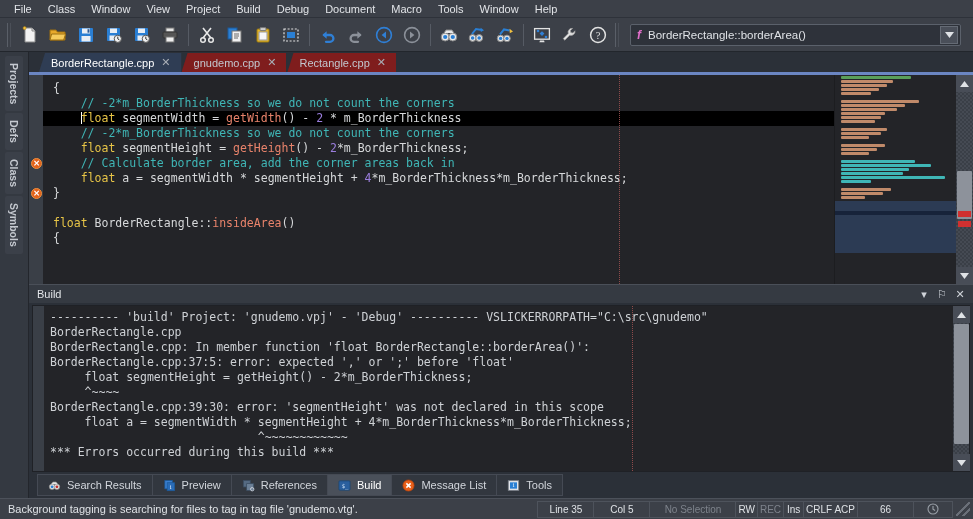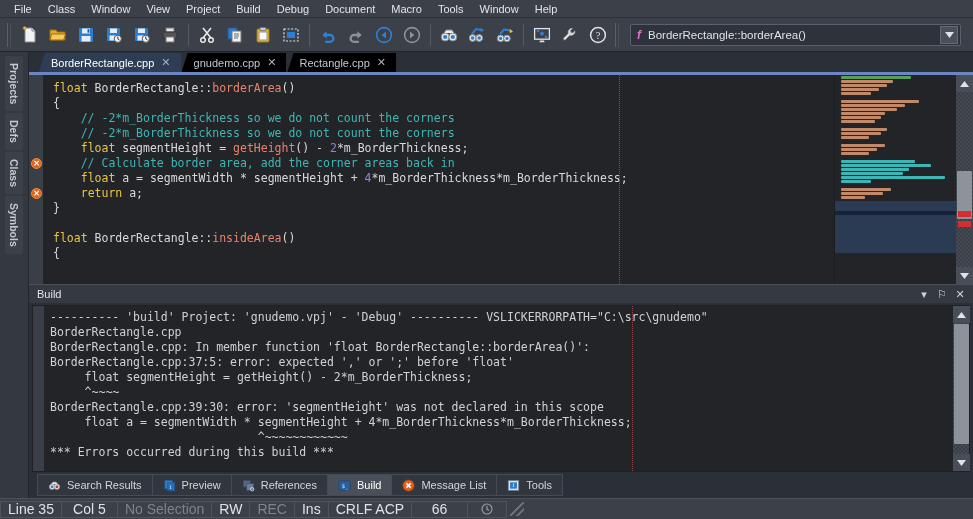--- a/index.html
+++ b/index.html
@@ -66,21 +66,21 @@
 
   
   .rightcol { flex:1; display:flex; flex-direction:column; min-width:0; }
 
   
   .editorzone { flex:none; height:232px; display:flex; flex-direction:column; background:#2b3038;}
   .tabstrip { height:20px; display:flex; align-items:flex-end; background:#2b3038; padding-left:10px; flex:none;}
   .ftab {
     height:19px; display:flex; align-items:center; gap:7px;
     padding:0 10px 0 12px; font-size:11px; color:#c2c7cf;
-    background:#000000; cursor:pointer;
+    background:#7f1d1d; cursor:pointer;
     clip-path: polygon(6px 0,100% 0,100% 100%,0 100%);
     border-right:1px solid #2b3038;
   }
   .ftab.active { background:#2f3d54; color:#ffffff; }
   .ftab .x { font-size:11px; color:#a9aeb6; }
   .tabunderline { height:3px; background:#6b86c3; flex:none; }
 
   .editorrow { flex:1; display:flex; min-height:0; }
   .gutter {
     width:14px; background:#3a3f47; flex:none; position:relative;
@@ -171,21 +171,21 @@
   .btab.active { background:#4a505a; color:#ffffff; }
 
   
   .statusbar {
     height:21px; background:#3c4048; display:flex; align-items:center; flex:none;
     border-top:1px solid #4c515a;
   }
   .stmsg { flex:1; font-size:11px; color:#dfe2e6; padding-left:8px; white-space:nowrap; overflow:hidden;}
   .stcell {
     height:17px; min-width:20px; display:flex; align-items:center; justify-content:center;
-    padding:0 7px; font-size:14px; color:#dfe2e6;
+    padding:0 2px; font-size:10px; color:#dfe2e6;
     border:1px solid #4e535c; border-right:none; background:#3c4048;
   }
   .stcell.dim { color:#7e838c; }
   .stcell.last { border-right:1px solid #4e535c; }
   .stgrip { width:14px; height:14px; margin:0 3px;
     background:
       linear-gradient(135deg,transparent 45%,#6a6f78 45%,#6a6f78 55%,transparent 55%),
       linear-gradient(135deg,transparent 70%,#6a6f78 70%,#6a6f78 80%,transparent 80%);
   }
   svg { display:block; }
@@ -414,28 +414,27 @@
           </div>
         <div class="tabunderline"></div>
 
         <div class="editorrow">
           <div class="gutter" id="gutter">
               <div class="errmark" style="top: 83px;">✕</div>
               <div class="errmark" style="top: 113px;">✕</div>
             </div>
           <div class="codearea" id="codearea">
             <div class="marginline"></div>
-          <div class="cl"><span class="kw">float</span><span class="pl"> BorderRectangle::</span><span class="fn">borderArea</span><span class="pl">()</span></div>
               <div class="cl"><span class="pl">{</span></div>
               <div class="cl"><span class="cm">    // -2*m_BorderThickness so we do not count the corners</span></div>
+              <div class="cl hl"><span class="pl">    </span><span class="caret"></span><span class="kw">float</span><span class="pl"> segmentWidth = </span><span class="fn">getWidth</span><span class="pl">() - </span><span class="num">2</span><span class="pl"> * m_BorderThickness</span></div>
               <div class="cl"><span class="cm">    // -2*m_BorderThickness so we do not count the corners</span></div>
               <div class="cl"><span class="pl">    </span><span class="kw">float</span><span class="pl"> segmentHeight = </span><span class="fn">getHeight</span><span class="pl">() - </span><span class="num">2</span><span class="pl">*m_BorderThickness;</span></div>
               <div class="cl"><span class="cm">    // Calculate border area, add the corner areas back in</span></div>
               <div class="cl"><span class="pl">    </span><span class="kw">float</span><span class="pl"> a = segmentWidth * segmentHeight + </span><span class="num">4</span><span class="pl">*m_BorderThickness*m_BorderThickness;</span></div>
-              <div class="cl"><span class="pl">    </span><span class="kw">return</span><span class="pl"> a;</span></div>
               <div class="cl"><span class="pl">}</span></div>
               <div class="cl"><span class="pl"></span></div>
               <div class="cl"><span class="kw">float</span><span class="pl"> BorderRectangle::</span><span class="fn">insideArea</span><span class="pl">()</span></div>
               <div class="cl"><span class="pl">{</span></div>
             </div>
           <div class="minimap" id="minimap">
               <div class="mmhl" style="top: 126px; height: 52px;"></div>
               <div class="mmcur" style="top: 136px;"></div>
               <div class="mline" style="width: 70px; background: rgb(90, 159, 90); position: relative;"></div>
               <div class="mline" style="width: 52px; background: rgb(192, 138, 106); position: relative;"></div>
@@ -584,20 +583,21 @@
               </span>
               <span>Tools</span>
             </div>
           </div>
       </div>
 
     </div>
   </div>
 
   <div class="statusbar">
+    <span class="stmsg">Background tagging is searching for files to tag in tag file 'gnudemo.vtg'.</span>
     <span id="statuscells" style="display:flex;align-items:center;">
         <span class="stcell" style="min-width: 56px;">Line 35</span>
         <span class="stcell" style="min-width: 56px;">Col 5</span>
         <span class="stcell dim" style="min-width: 86px;">No Selection</span>
         <span class="stcell">RW</span>
         <span class="stcell dim">REC</span>
         <span class="stcell">Ins</span>
         <span class="stcell">CRLF ACP</span>
         <span class="stcell" style="min-width: 56px;">66</span>
       </span>

